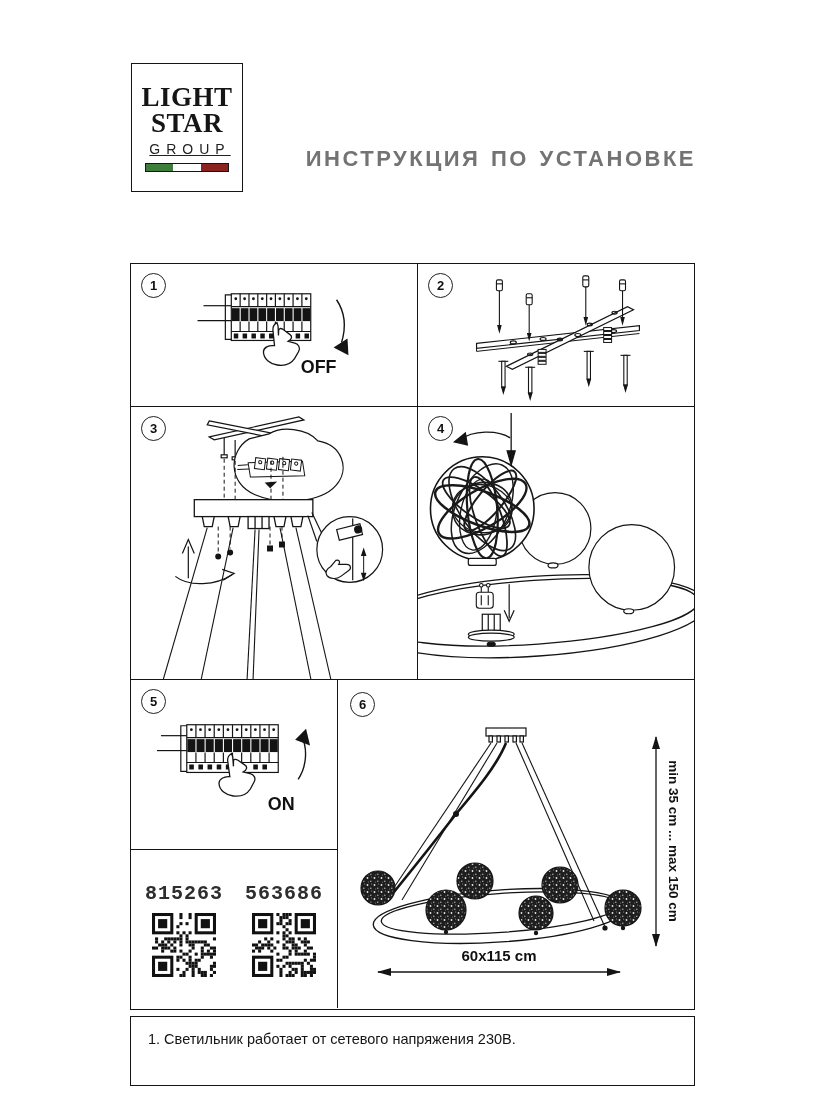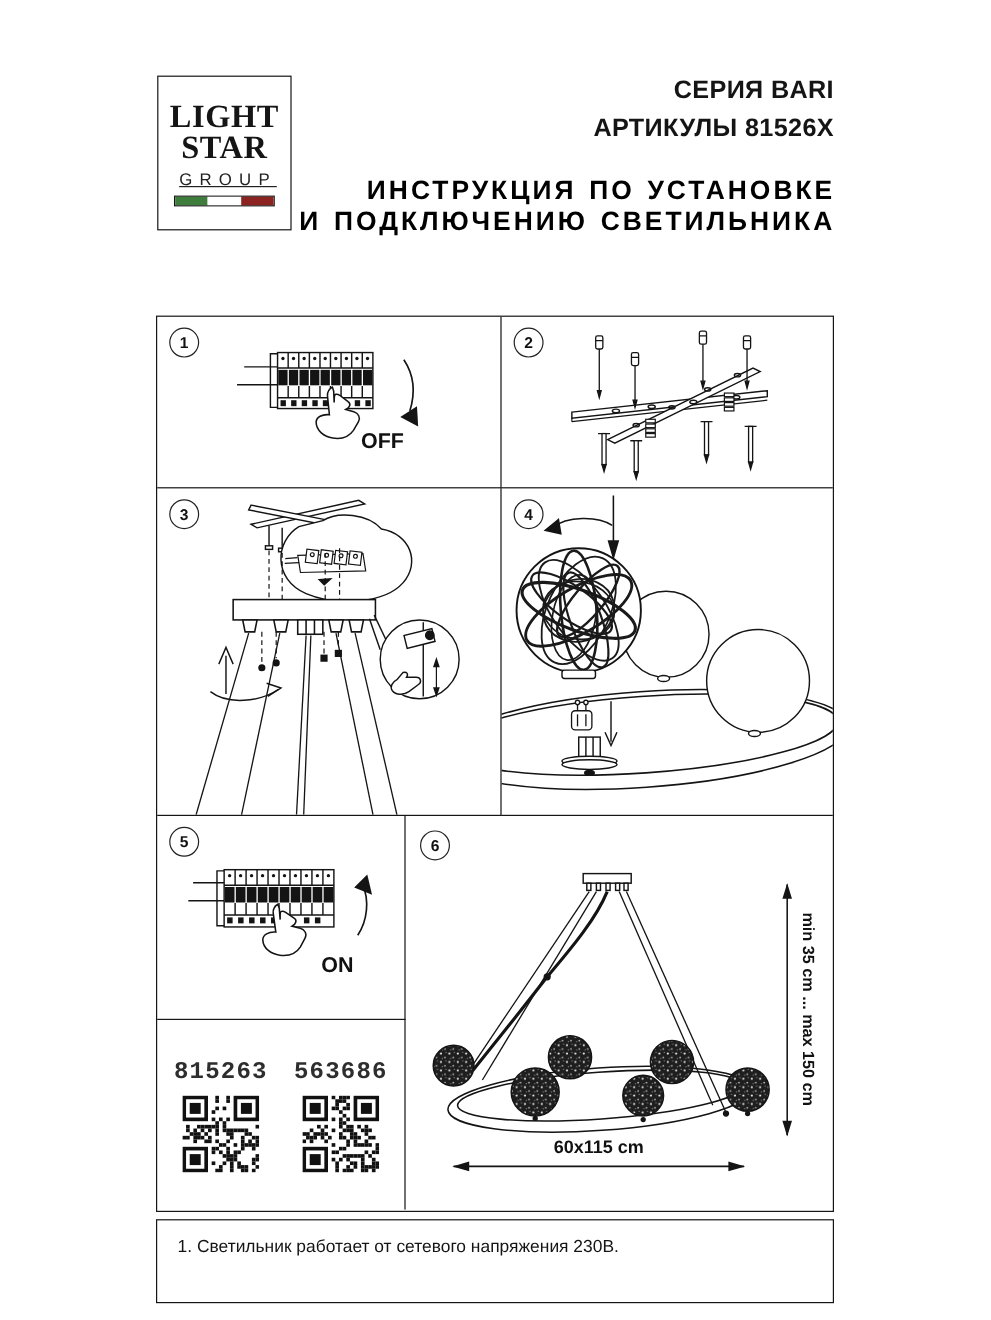--- a/index.html
+++ b/index.html
@@ -9,21 +9,21 @@
   
   .logo-box{position:absolute;left:131px;top:63px;width:112px;height:129px;border:1.6px solid #151515;box-sizing:border-box;text-align:center;padding-top:21px;}
   .logo-word{font-family:"Liberation Serif",serif;font-weight:bold;font-size:27px;line-height:.95;letter-spacing:.5px;color:#151515;}
   .logo-group{font-size:14px;letter-spacing:6px;margin-right:-6px;margin-top:5px;color:#222;text-decoration:underline;}
   .flag{width:82px;height:7px;border:1px solid #151515;margin:6px auto 0;display:flex;box-sizing:content-box;}
   .flag span{flex:1;}
 
   
   .hdr{position:absolute;right:131px;top:60px;text-align:right;font-weight:bold;color:#151515;}
   .hdr .l{font-size:21px;line-height:1.48;letter-spacing:.3px;}
-  .hdr2{position:absolute;right:130px;top:146px;text-align:right;font-weight:bold;color:#000000;font-size:22px;line-height:1.2;letter-spacing:2.5px;word-spacing:2px;}
+  .hdr2{position:absolute;right:130px;top:146px;text-align:center;font-weight:bold;color:#737373;font-size:22px;line-height:1.2;letter-spacing:2.5px;word-spacing:2px;}
 
   
   .grid{position:absolute;left:130px;top:263px;width:565px;height:747px;border:1.5px solid #151515;box-sizing:border-box;}
   .cell{position:absolute;box-sizing:border-box;}
   .bR{border-right:1.5px solid #151515;}
   .bB{border-bottom:1.5px solid #151515;}
   .badge{position:absolute;left:10px;top:9px;width:23px;height:23px;border:1.4px solid #222;border-radius:50%;display:flex;align-items:center;justify-content:center;font-size:13px;font-weight:bold;background:#fff;z-index:2;}
   svg.art{position:absolute;inset:0;width:100%;height:100%;}
   svg text{font-family:"Liberation Sans",sans-serif;fill:#111;}
 
@@ -44,27 +44,22 @@
     <div class="logo-word">LIGHT</div>
     <div class="logo-word">STAR</div>
     <div class="logo-group">GROUP</div>
     <div class="flag">
       <span style="background:#3f7d3c"></span>
       <span style="background:#ffffff"></span>
       <span style="background:#8c2320"></span>
     </div>
   </div>
 
-  <div class="hdr">
-    <div class="l">СЕРИЯ BARI</div>
-    <div class="l">АРТИКУЛЫ 81526X</div>
-  </div>
   <div class="hdr2">
     <div>ИНСТРУКЦИЯ ПО УСТАНОВКЕ</div>
-    <div>И ПОДКЛЮЧЕНИЮ СВЕТИЛЬНИКА</div>
   </div>
 
   <div class="grid">
 
     <div class="cell bR bB" style="left:0;top:0;width:287px;height:143px;">
       <div class="badge">1</div>
       <svg class="art" viewBox="0 0 286 143">
         <defs>
           <path id="hand" d="M0,0 C-2,2 -3,5 -2,8 L4,23 C-2,24 -6,28 -5,32 C-3,39 5,42 12,41 C20,40 25,36 27,30 L29,22 C30,18 27,15 23,15 L16,15 C19,12 19,9 16,8 L8,5 C5,4 3,5 4,8 L5,12 L2,3 Z"></path>
         </defs>

